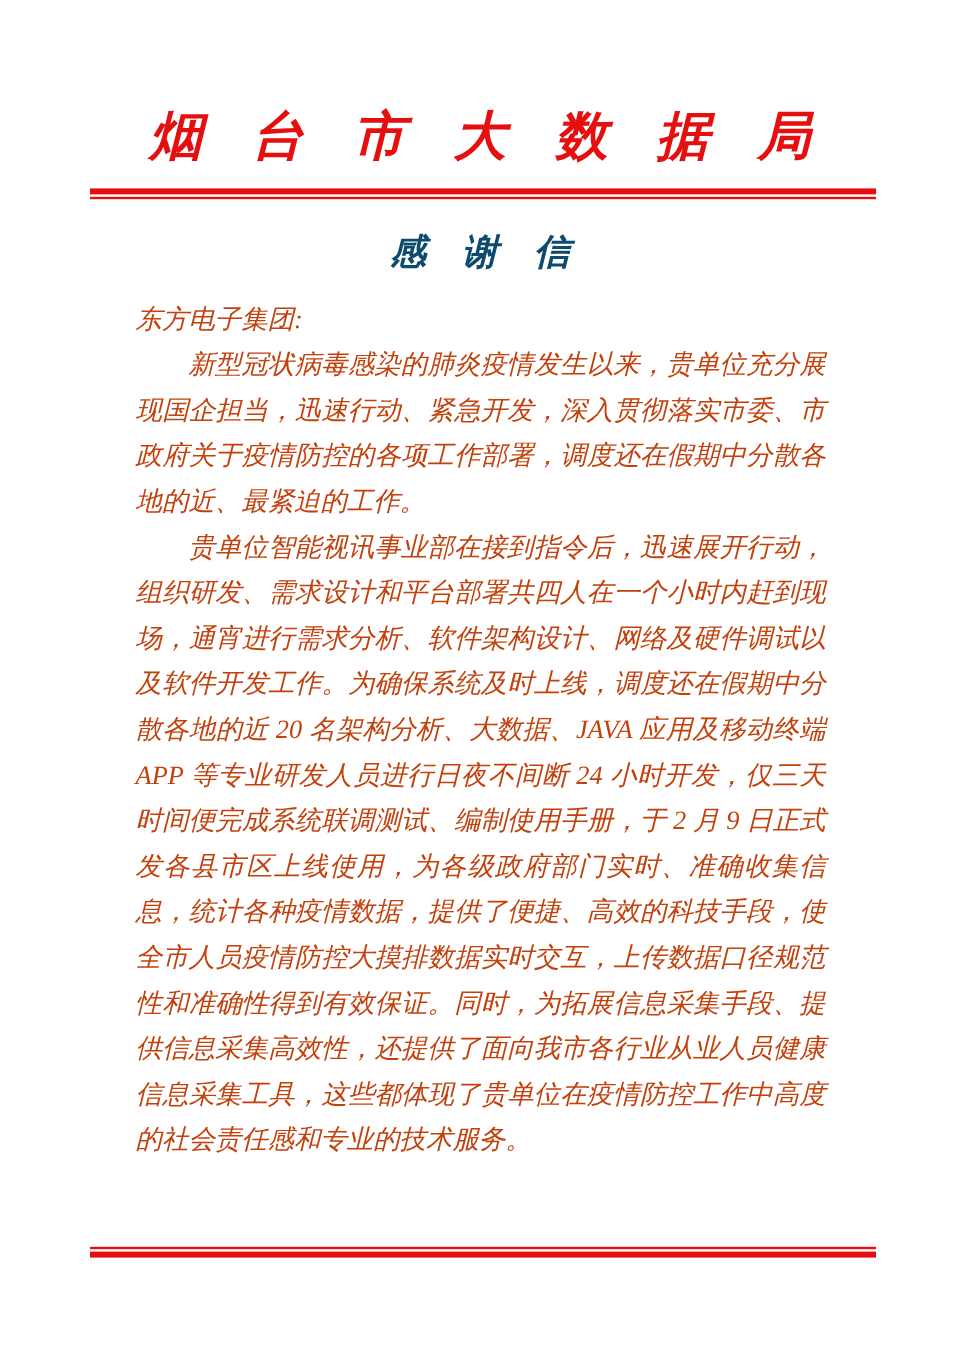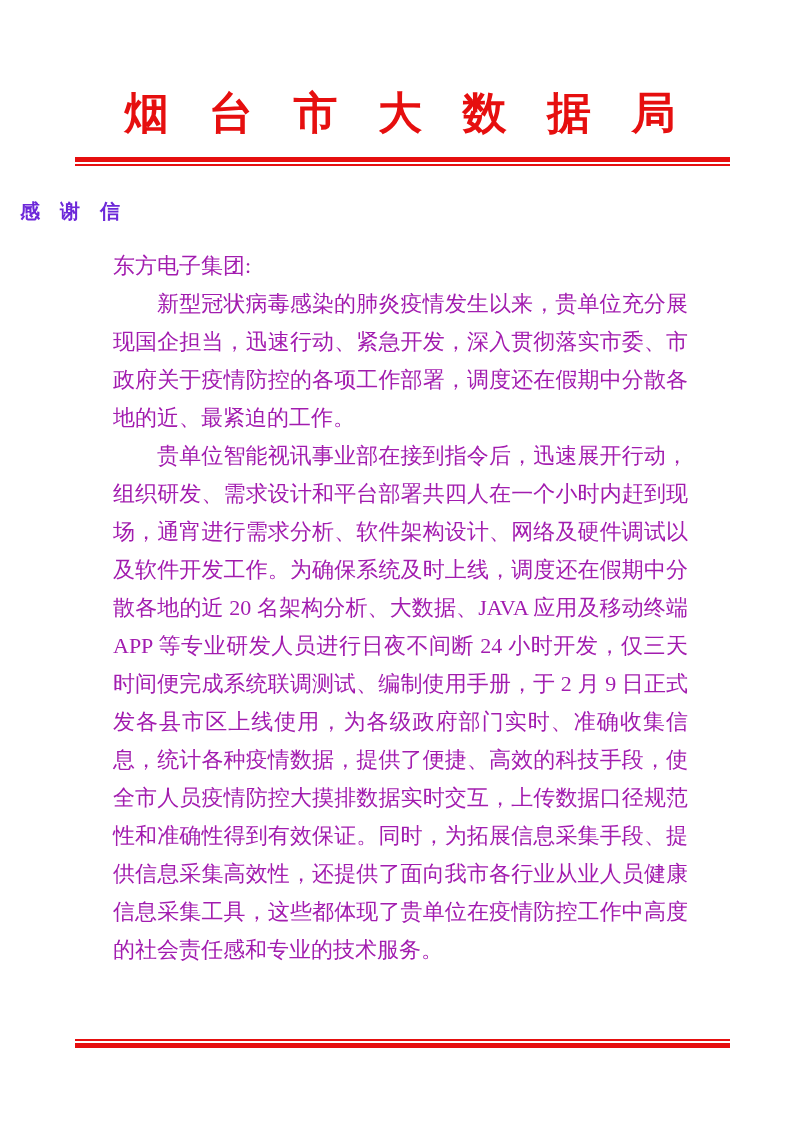--- a/index.html
+++ b/index.html
@@ -1,15 +1,15 @@
 <!DOCTYPE html>
 <html><head>
 <meta charset="utf-8">
 <style>
-  * { margin: 0; padding: 0; box-sizing: border-box; }
+  * { margin: 0; padding: 0; box-sizing: border-box; font-style: italic; }
 
   html, body {
     background: #ffffff;
   }
 
   .page {
     position: relative;
     width: 800px;
     height: 1131px;
     margin: 0 auto;
@@ -45,36 +45,37 @@
   .rule .bar-thick { height: 5px; background: #e60f0f; }
   .rule .bar-thin  { height: 2px; background: #e60f0f; }
   .rule .bar-gap   { height: 2px; background: transparent; }
 
   
   .letter-title {
     position: absolute;
     top: 189px;
     left: 0;
     width: 100%;
-    color: #6d28d9;
-    font-size: 20px;
+    text-align: center;
+    color: #0c4a6e;
+    font-size: 30px;
     font-weight: bold;
     line-height: 44px;
     letter-spacing: 1.0em;
     text-indent: 1.0em;
     white-space: nowrap;
   }
 
   
   .letter-body {
     position: absolute;
     top: 247px;
     left: 113px;
     width: 575px;
-    color: #a21caf;
+    color: #c2410c;
     font-size: 22px;
     line-height: 38px;
     text-align: justify;
     text-justify: inter-character;
   }
   .letter-body p { margin: 0; }
   .letter-body .salutation { text-indent: 0; }
   .letter-body .para { text-indent: 2em; }
 </style>
 </head>

